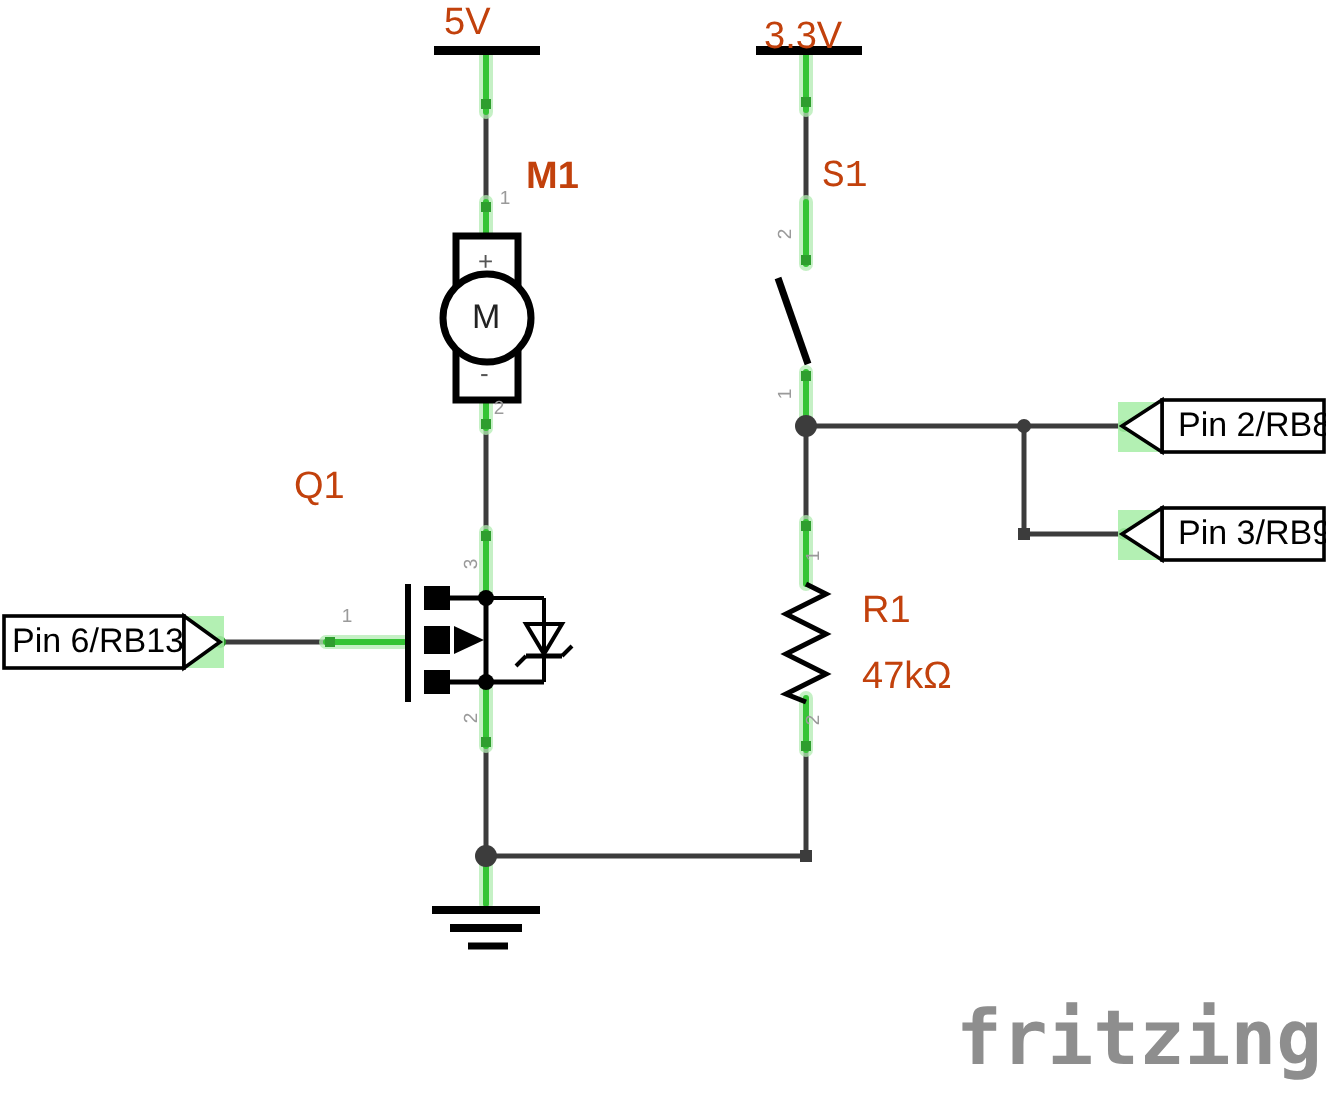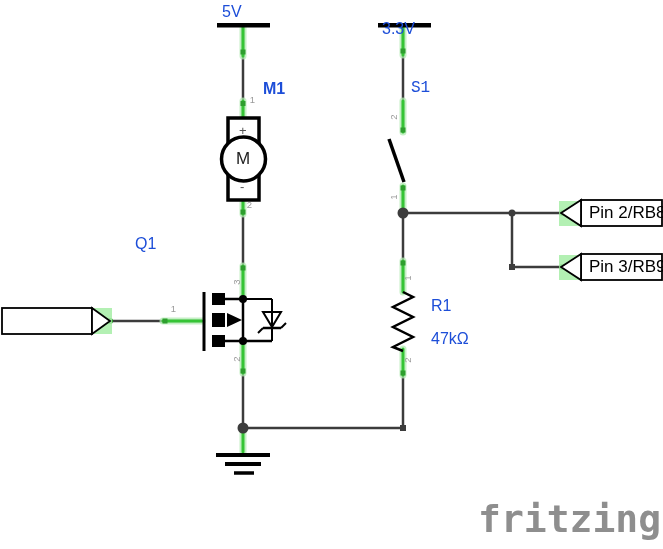--- a/index.html
+++ b/index.html
@@ -5,21 +5,21 @@
   :root{
     --wire:#3c3c3c; --green:#35c435; --green_halo:#b2ecb2; --green_dot:#2e9e2e;
     --highlight:#a6eda6; --black:#000000; --gray_text:#9a9a9a; --watermark:#8e8e8e;
   }
   html,body{margin:0;padding:0;background:#fff;}
   .canvas{
     position:relative; width:663px; height:549px; background:#ffffff;
     font-family:"Liberation Sans", sans-serif; overflow:hidden;
   }
   .canvas svg{position:absolute; left:0; top:0;}
-  .lbl{position:absolute; color:#1d4ed8; font-size:16px; line-height:19px; white-space:nowrap;}
+  .lbl{position:absolute; color:#c2410c; font-size:19px; line-height:19px; white-space:nowrap;}
   .motor-letter{position:absolute; color:#222; font-size:17px;}
   .motor-mark{position:absolute; color:#555; font-size:13px; line-height:13px;}
   .pin-num{
     position:absolute; display:inline-block; width:7px; height:12px;
     color:var(--gray_text); font-size:9.5px; line-height:12px; text-align:center;
     white-space:nowrap;
   }
   .pin-num.rot{transform:rotate(-90deg); transform-origin:center;}
   .netlbl{
     position:absolute; color:#000; font-size:17px; line-height:24px; height:24px;
@@ -170,39 +170,40 @@
       <polygon points="581,200 561,213 581,226" fill="#ffffff" style="stroke:var(--black)" stroke-width="1.8"></polygon>
     </g>
     <g>
       <rect x="559" y="255" width="25" height="25" style="fill:var(--highlight)" opacity="0.85"></rect>
       <rect x="581" y="254" width="81" height="26" fill="#ffffff" style="stroke:var(--black)" stroke-width="1.8"></rect>
       <polygon points="581,254 561,267 581,280" fill="#ffffff" style="stroke:var(--black)" stroke-width="1.8"></polygon>
     </g>
   </svg>
 
   <div class="lbl" style="left:222px; top:2px;">5V</div>
-  <div class="lbl" style="left:382px; top:19px;">3.3V</div>
+  <div class="lbl" style="left:382px; top:9px;">3.3V</div>
 
   <div class="lbl" style="left:263px; top:79px;font-weight:bold;">M1</div>
   <div class="lbl" style="left:411px; top:79px;font-family:Liberation Mono, monospace;">S1</div>
-  <div class="lbl" style="left:135px; top:234px;">Q1</div>
+  <div class="lbl" style="left:147px; top:234px;">Q1</div>
   <div class="lbl" style="left:431px; top:296px;">R1</div>
   <div class="lbl" style="left:431px; top:329px;">47kΩ</div>
 
   <div class="motor-letter" style="left:236px; top:149px;">M</div>
   <div class="motor-mark" style="left:239px; top:124px;">+</div>
   <div class="motor-mark" style="left:240px; top:180px;">-</div>
 
   <span class="pin-num" style="left:249px; top:94px;">1</span>
   <span class="pin-num" style="left:246px; top:199px;">2</span>
   <span class="pin-num rot" style="left:233px; top:276px;">3</span>
   <span class="pin-num" style="left:170px; top:303px;">1</span>
   <span class="pin-num rot" style="left:233px; top:353px;">2</span>
   <span class="pin-num rot" style="left:390px; top:111px;">2</span>
   <span class="pin-num rot" style="left:390px; top:191px;">1</span>
   <span class="pin-num rot" style="left:404px; top:272px;">1</span>
   <span class="pin-num rot" style="left:404px; top:354px;">2</span>
 
+  <div class="netlbl" style="left:6px;   top:309px;">Pin 6/RB13</div>
   <div class="netlbl" style="left:589px; top:201px;">Pin 2/RB8</div>
   <div class="netlbl" style="left:589px; top:255px;">Pin 3/RB9</div>
 
   <div class="watermark">fritzing</div>
 </div>
 
 </body></html>

